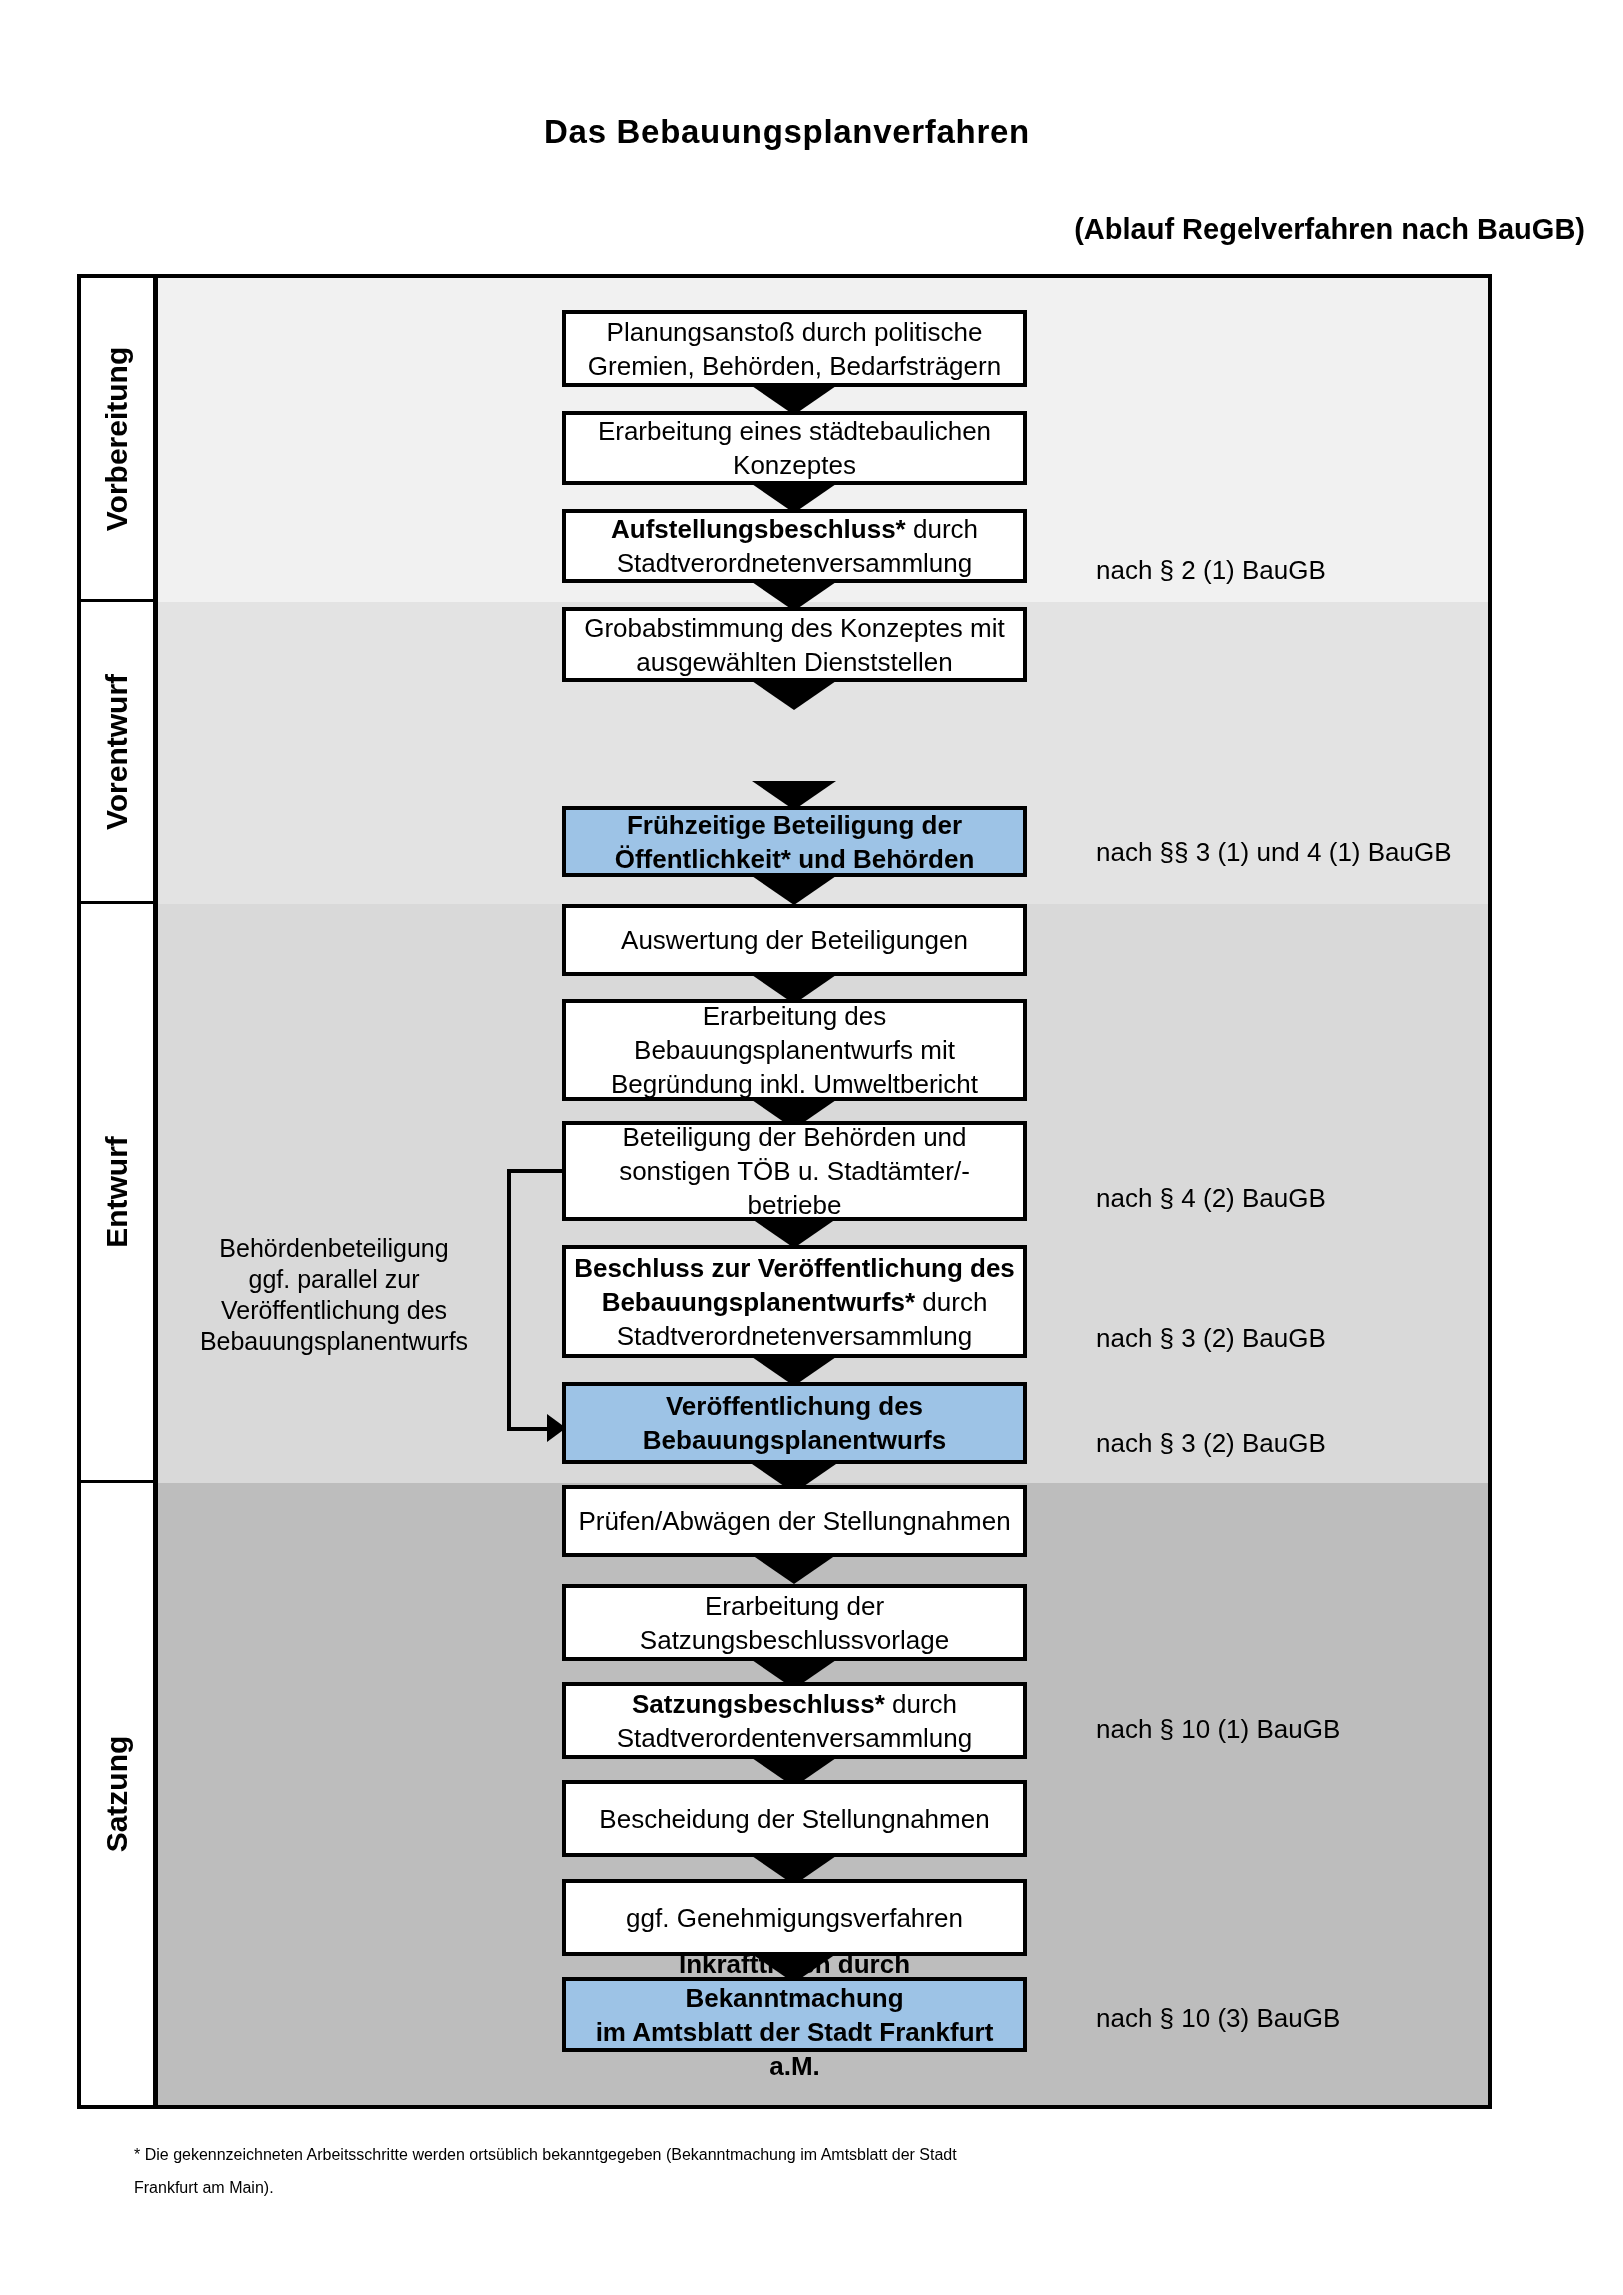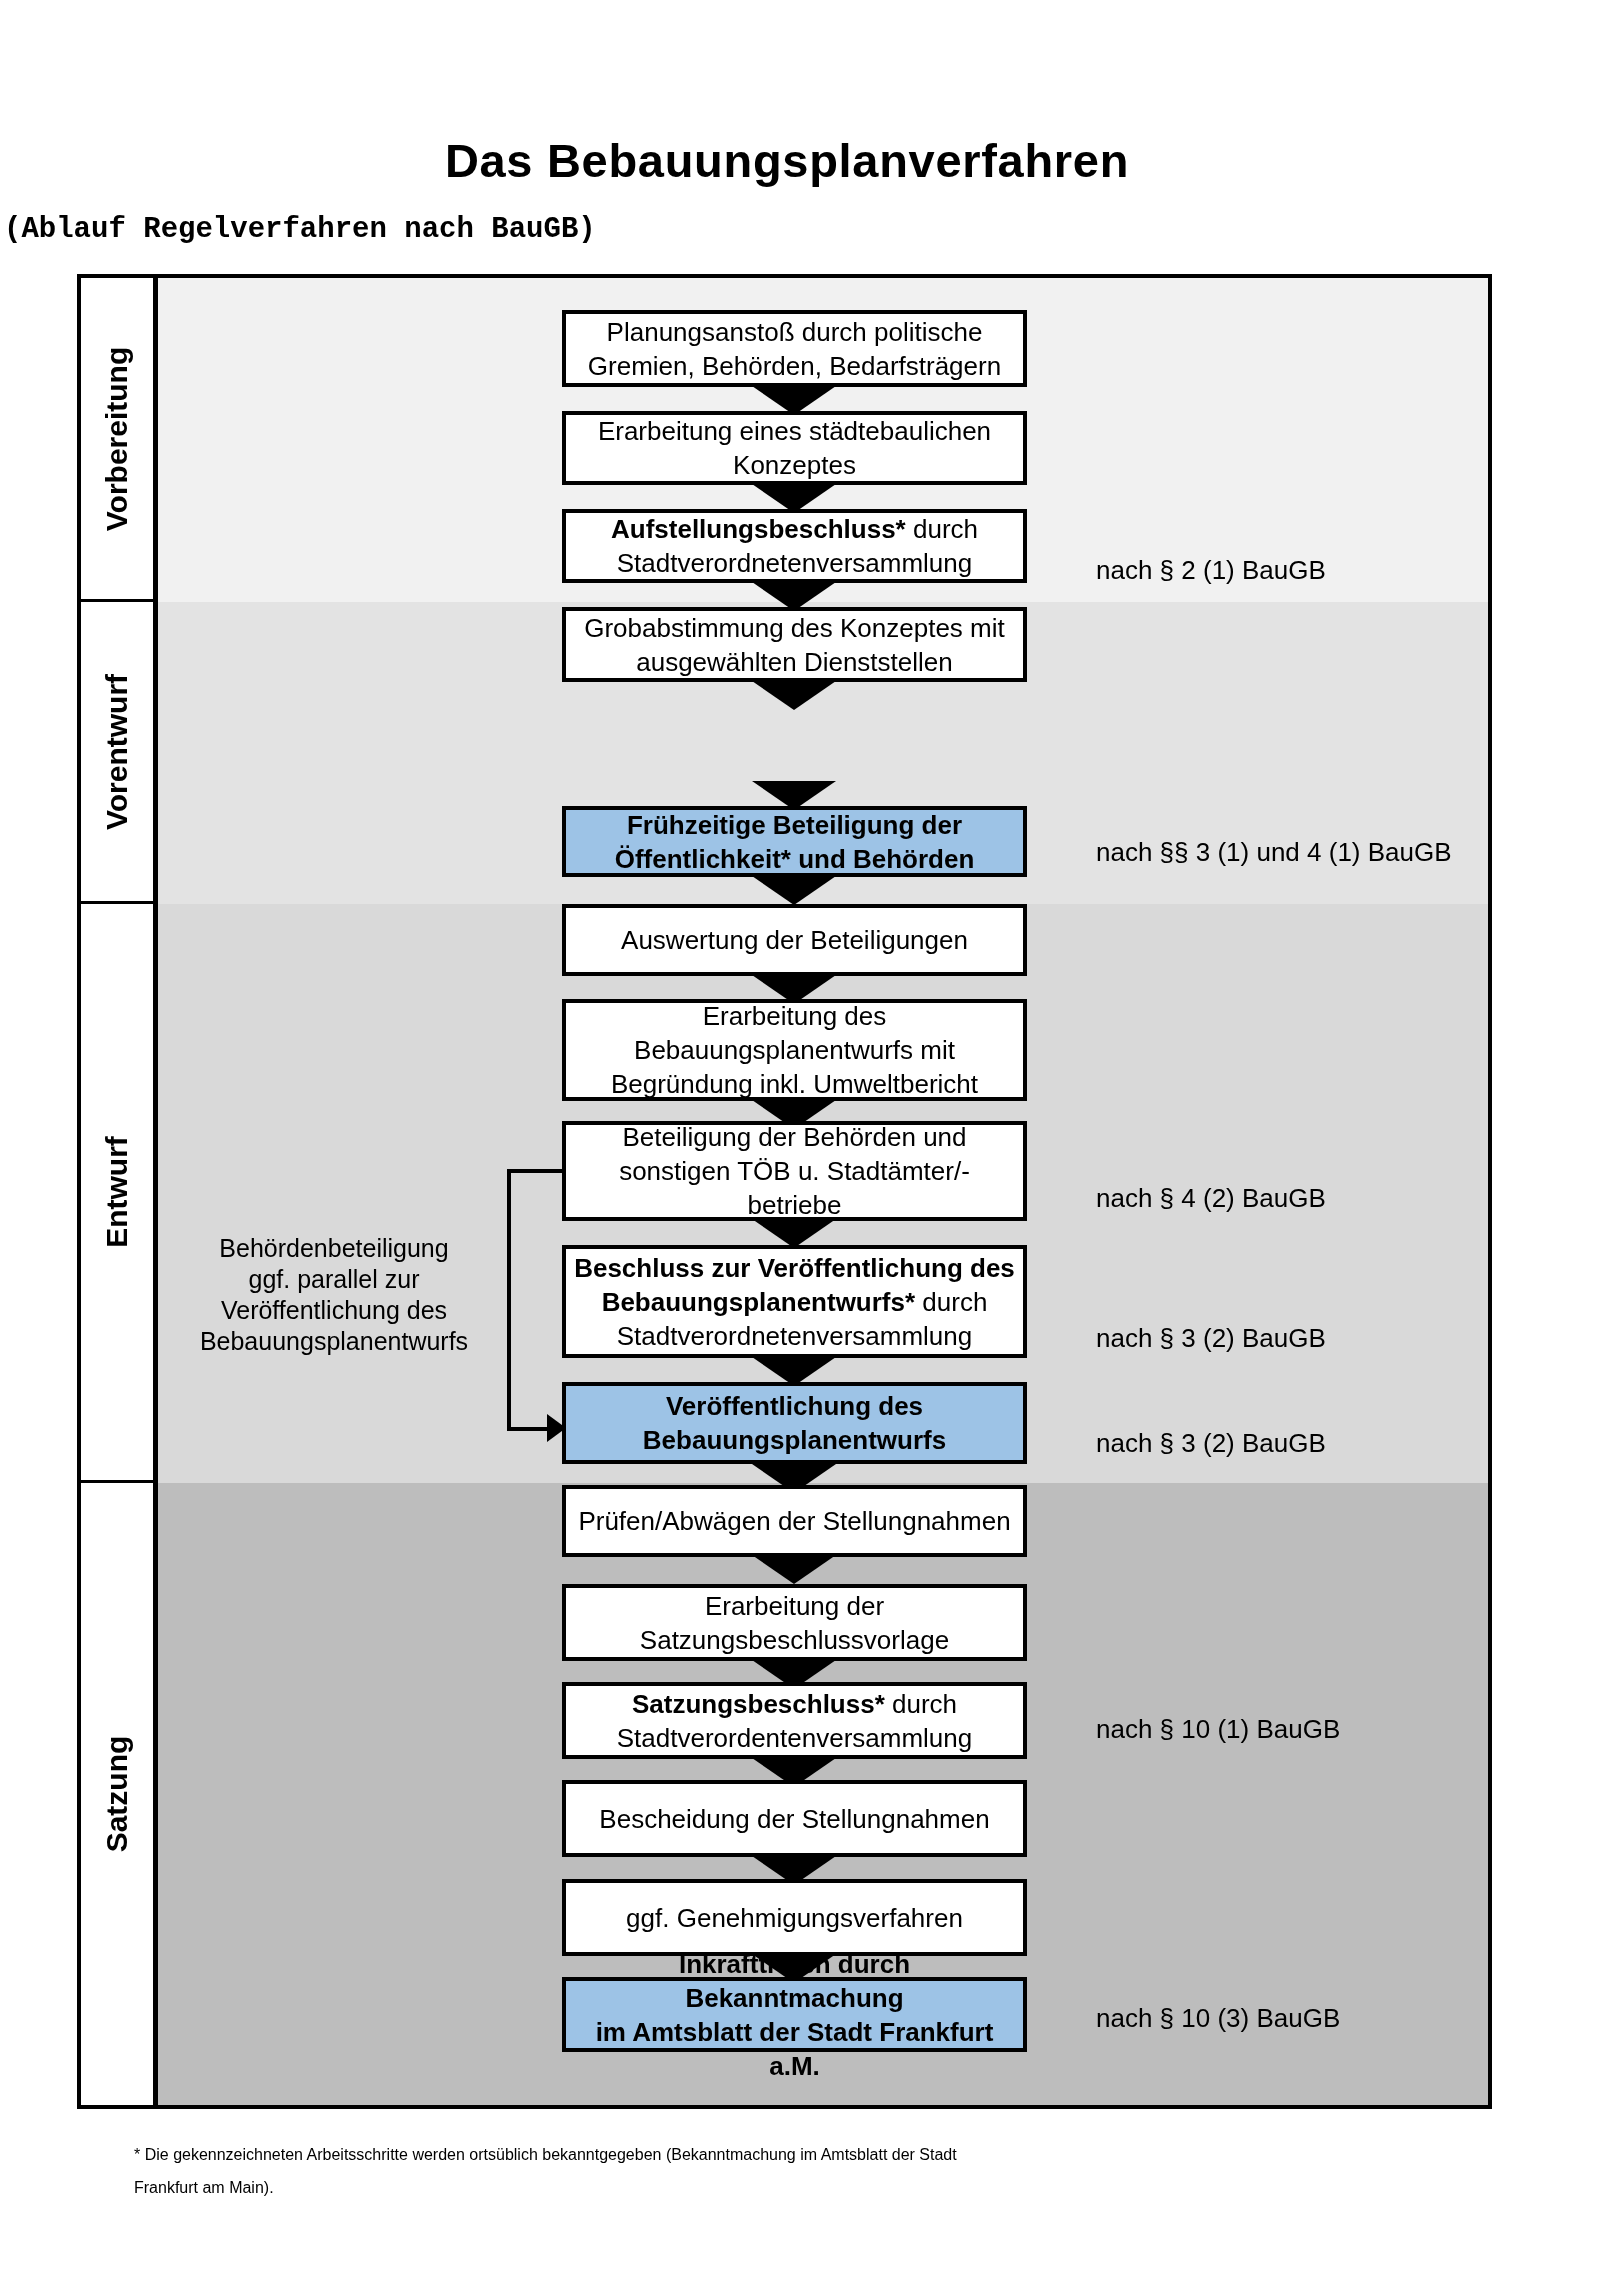--- a/index.html
+++ b/index.html
@@ -3,25 +3,25 @@
 <meta charset="utf-8">
 <style>
   html,body { margin:0; padding:0; }
   .page {
     position:relative; width:1623px; height:2295px;
     background:var(--paper,#fff); color:var(--ink,#000);
     font-family:"Liberation Sans", sans-serif; overflow:hidden;
   }
   .title {
     position:absolute; left:0; top:113px; width:1574px;
-    text-align:center; font-size:47px; font-weight:bold; letter-spacing:0.7px;margin-top:20px;
+    text-align:center; font-size:33px; font-weight:bold; letter-spacing:0.7px;
   }
   .subtitle {
-    position:absolute; left:4px; top:213px; width:1574px;
-    text-align:left; font-size:29px; font-weight:bold;font-family:Liberation Mono, monospace;
+    position:absolute; left:11px; top:213px; width:1574px;
+    text-align:right; font-size:29px; font-weight:bold;
   }
   .frame {
     position:absolute; left:77px; top:274px; width:1415px; height:1835px;
     border:4.6px solid var(--ink,#000); box-sizing:border-box;
   }
   .phase-col {
     position:absolute; left:0; top:0; width:77px; height:100%;
     box-sizing:border-box; border-right:5.2px solid var(--ink,#000);
     background:var(--paper,#fff);
   }

